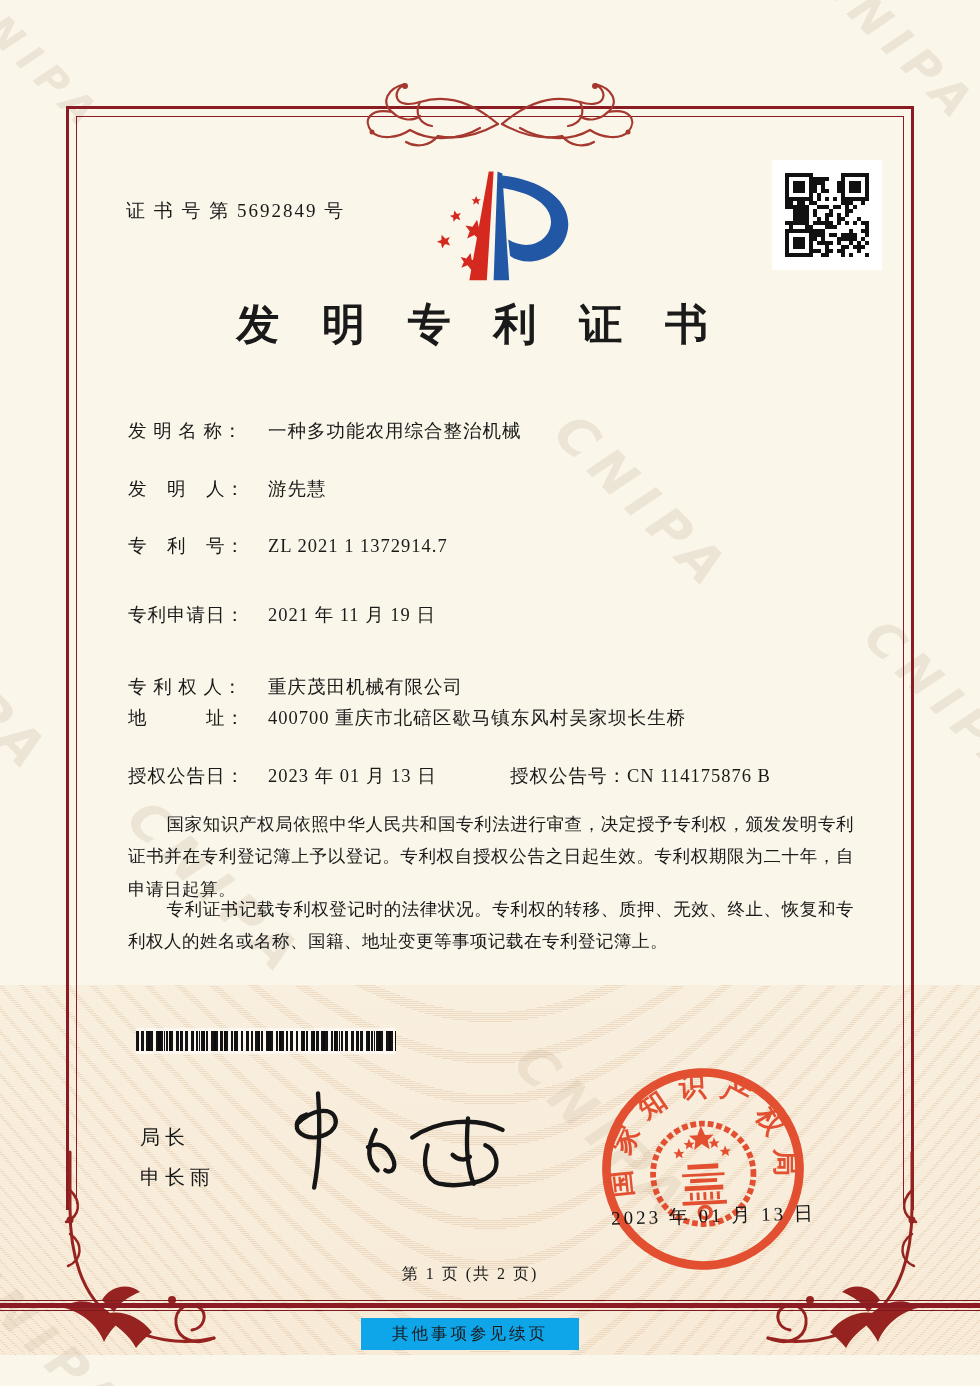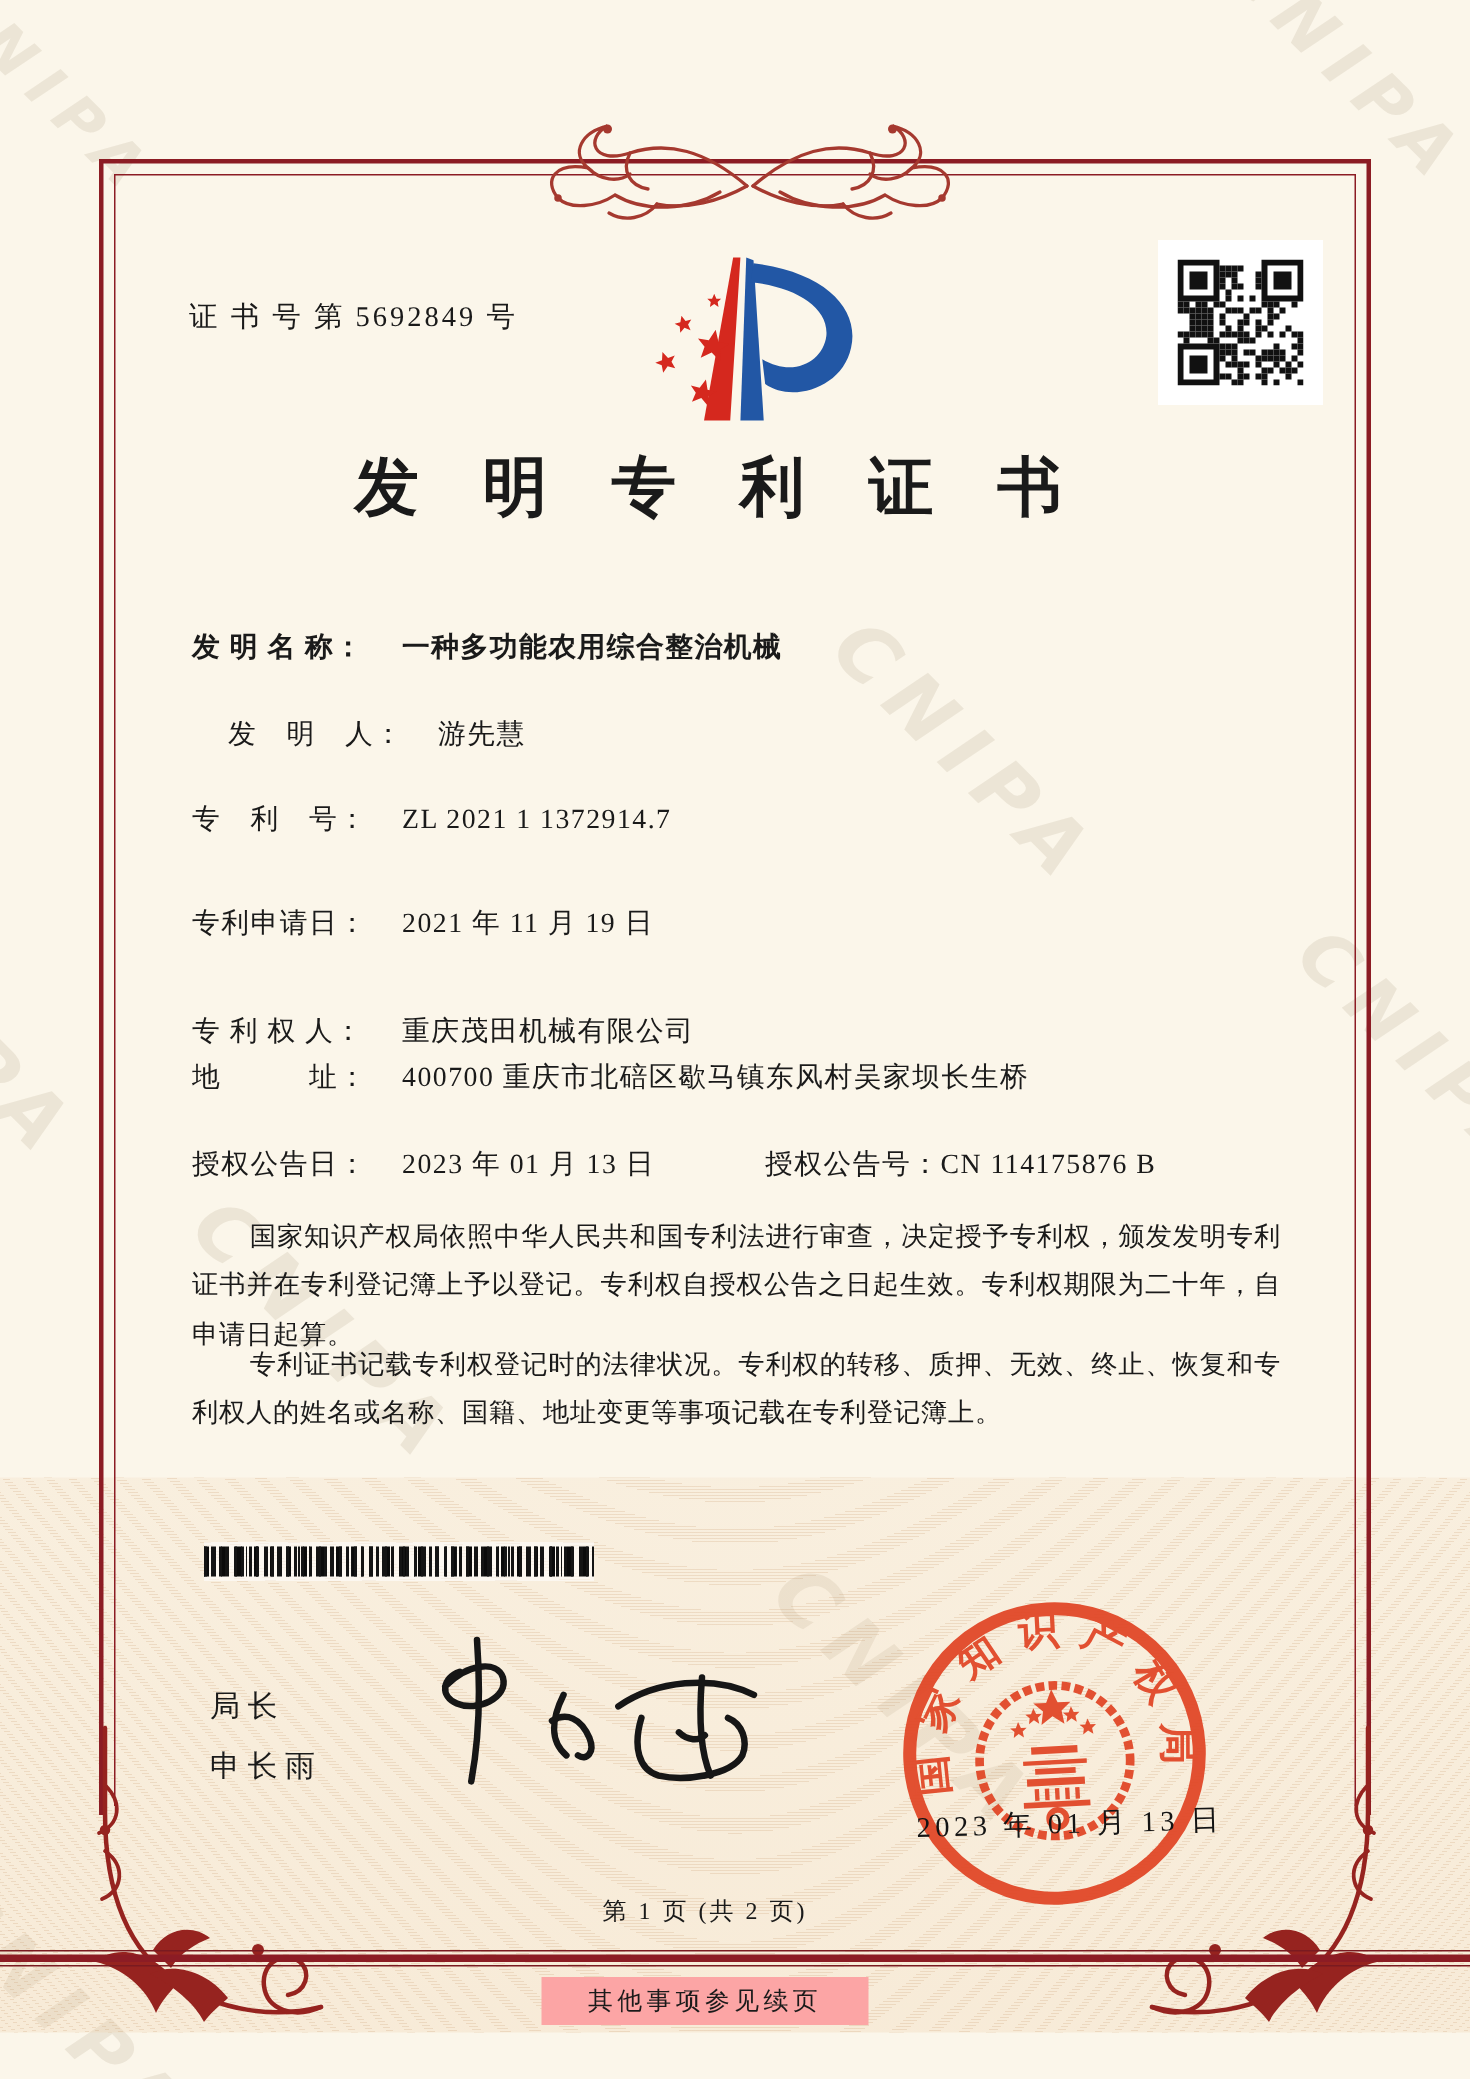--- a/index.html
+++ b/index.html
@@ -50,21 +50,21 @@
   .logo{position:absolute; left:415px; top:160px; z-index:5;}
   .qr-box{position:absolute; left:772px; top:160px; width:110px; height:110px; background:#ffffff; z-index:5;}
   .qr-box svg{position:absolute; left:13px; top:13px;}
   .title{
     position:absolute; left:0; top:296px; width:960px; text-align:center;
     font-size:43px; font-weight:bold; letter-spacing:16px; z-index:5; white-space:nowrap;
   }
   
   .row{position:absolute; left:128px; font-size:18.5px; letter-spacing:1px; white-space:nowrap; z-index:5;}
   .row .lbl{display:inline-block; min-width:140px;}
-  .r1{top:418px;font-weight:bold;} .r2{top:476px;margin-left:24px;} .r3{top:533px;} .r4{top:590px;margin-top:12px;}
+  .r1{top:418px;} .r2{top:476px;} .r3{top:533px;} .r4{top:590px;margin-top:12px;}
   .r5{top:630px;margin-top:44px;} .r6{top:705px;} .r7{top:763px;}
   .row2{position:absolute; left:510px; top:763px; font-size:18.5px; letter-spacing:1px; white-space:nowrap; z-index:5;}
   
   .para{
     position:absolute; left:128px; width:726px; font-size:17.5px; line-height:1.85;
     text-align:justify; text-indent:2.2em; z-index:5; letter-spacing:0.5px;
   }
   .p1{top:808px;} .p2{top:893px;}
   
   .barcode{
@@ -80,21 +80,21 @@
   .signer-name{position:absolute; left:140px; top:1164px; font-size:20px; letter-spacing:5px; z-index:5;}
   .signature{position:absolute; left:268px; top:1082px; z-index:5;}
   .seal{position:absolute; left:592px; top:1058px; z-index:6; transform:rotate(-3deg);}
   .seal-date{
     position:absolute; left:611px; top:1203px; font-size:19px; letter-spacing:3px;
     color:#141414; z-index:7; transform:rotate(-1.5deg); white-space:nowrap;
   }
   .page-no{position:absolute; left:0; top:1264px; width:940px; text-align:center; font-size:16px; letter-spacing:2px; z-index:5;}
   .note-chip{
     position:absolute; left:470px; top:1318px; transform:translateX(-50%);
-    background:#fca5a5; padding:5px 31px; font-size:16.5px; letter-spacing:3px; z-index:5; white-space:nowrap;
+    background:#0ea5e9; padding:5px 31px; font-size:16.5px; letter-spacing:3px; z-index:5; white-space:nowrap;
   }
 </style>
 </head>
 <body>
 
 <div id="page">
 
   <svg width="0" height="0" style="position:absolute" aria-hidden="true">
     <defs>
       <path id="star" d="M0 -10 L2.94 -3.09 L9.51 -3.09 L4.76 1.18 L5.88 8.09 L0 3.82 L-5.88 8.09 L-4.76 1.18 L-9.51 -3.09 L-2.94 -3.09 Z"></path>

